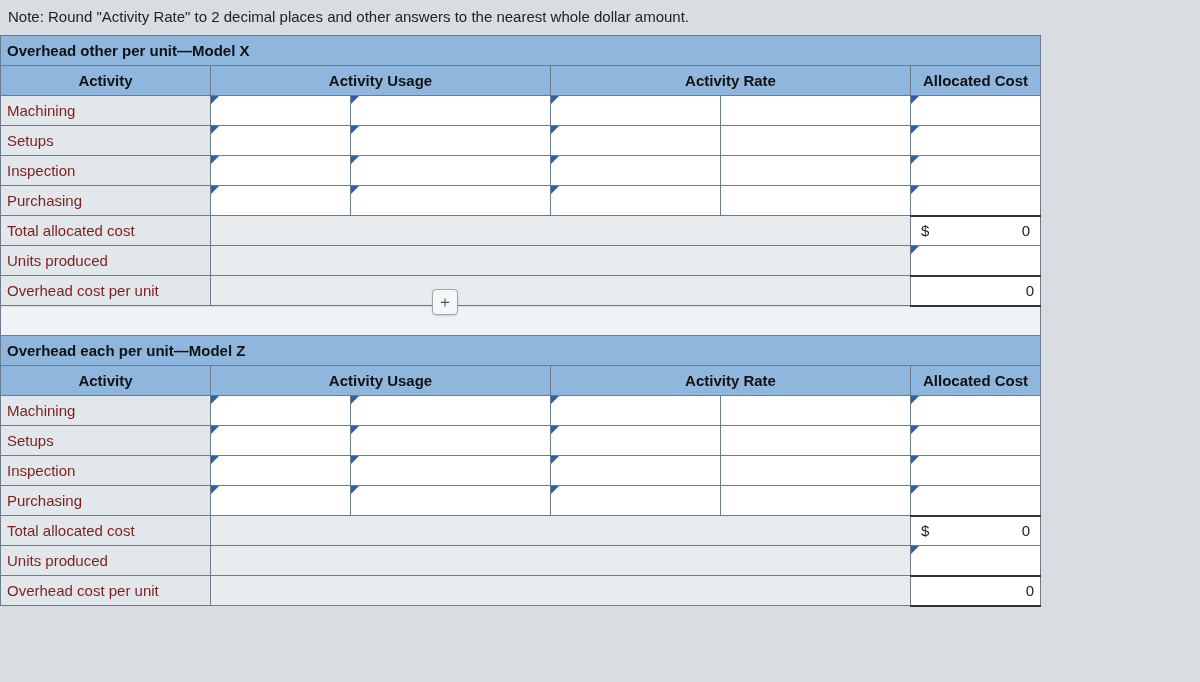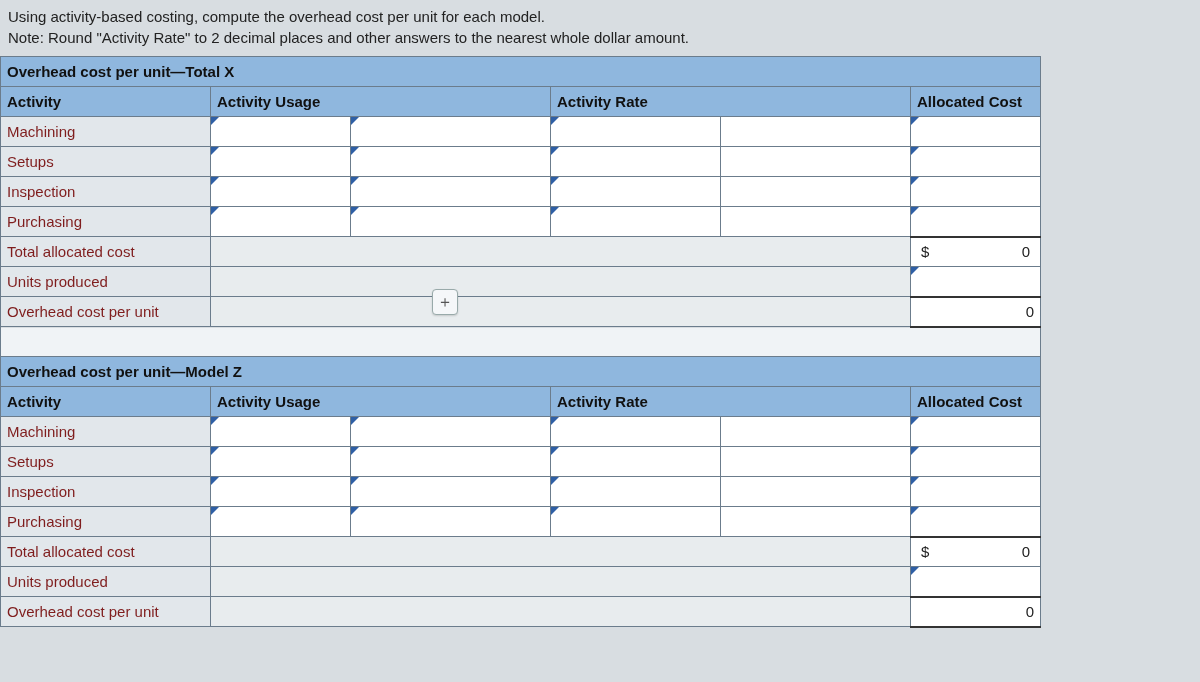--- a/index.html
+++ b/index.html
@@ -44,21 +44,21 @@
   .c-cost  { width: 130px; }
 
   .section-title {
     background: #8fb7de !important;
     font-weight: bold;
     color: #111;
   }
   .header-cell {
     background: #8fb7de !important;
     font-weight: bold;
-    text-align: left;
+    text-align: center;
     color: #111;
   }
   .row-label {
     background: #e2e7eb !important;
     color: #7f1d1d;
   }
   .input-cell {
     background: #ffffff !important;
   }
   
@@ -112,37 +112,36 @@
   .blank-cell {
     background: #e8ecee !important;
     border-left: none !important;
     border-right: 1px solid #6b7c8c;
   }
 </style>
 </head>
 <body>
 
 <div class="instructions">
-  <div class="line1">Using activity-based costing, compute the overhead cost per unit for each model.</div>
   <div class="line2">Note: Round "Activity Rate" to 2 decimal places and other answers to the nearest whole dollar amount.</div>
 </div>
 
 <table class="sheet">
   <colgroup>
     <col class="c-label">
       <col class="c-usage1">
       <col class="c-usage2">
       <col class="c-rate1">
       <col class="c-rate2">
       <col class="c-cost">
   </colgroup>
 
   <tbody>
       <tr>
-    <td class="section-title" colspan="6">Overhead cost per unit—Total X</td>
+    <td class="section-title" colspan="6">Overhead other per unit—Model X</td>
   </tr>
   <tr>
     <td class="header-cell">Activity</td>
     <td class="header-cell" colspan="2">Activity Usage</td>
     <td class="header-cell" colspan="2">Activity Rate</td>
     <td class="header-cell">Allocated Cost</td>
   </tr>
   <tr>
     <td class="row-label">Machining</td>
     <td class="input-cell marker"></td>
@@ -194,21 +193,21 @@
     <td class="row-label">Overhead cost per unit</td>
     <td colspan="4" class="blank-cell"></td>
     <td class="input-cell underline-top underline-bot num-right">0</td>
   </tr>
 
   <tr class="gap-row">
         <td colspan="6"></td>
       </tr>
 
   <tr>
-    <td class="section-title" colspan="6">Overhead cost per unit—Model Z</td>
+    <td class="section-title" colspan="6">Overhead each per unit—Model Z</td>
   </tr>
   <tr>
     <td class="header-cell">Activity</td>
     <td class="header-cell" colspan="2">Activity Usage</td>
     <td class="header-cell" colspan="2">Activity Rate</td>
     <td class="header-cell">Allocated Cost</td>
   </tr>
   <tr>
     <td class="row-label">Machining</td>
     <td class="input-cell marker"></td>

